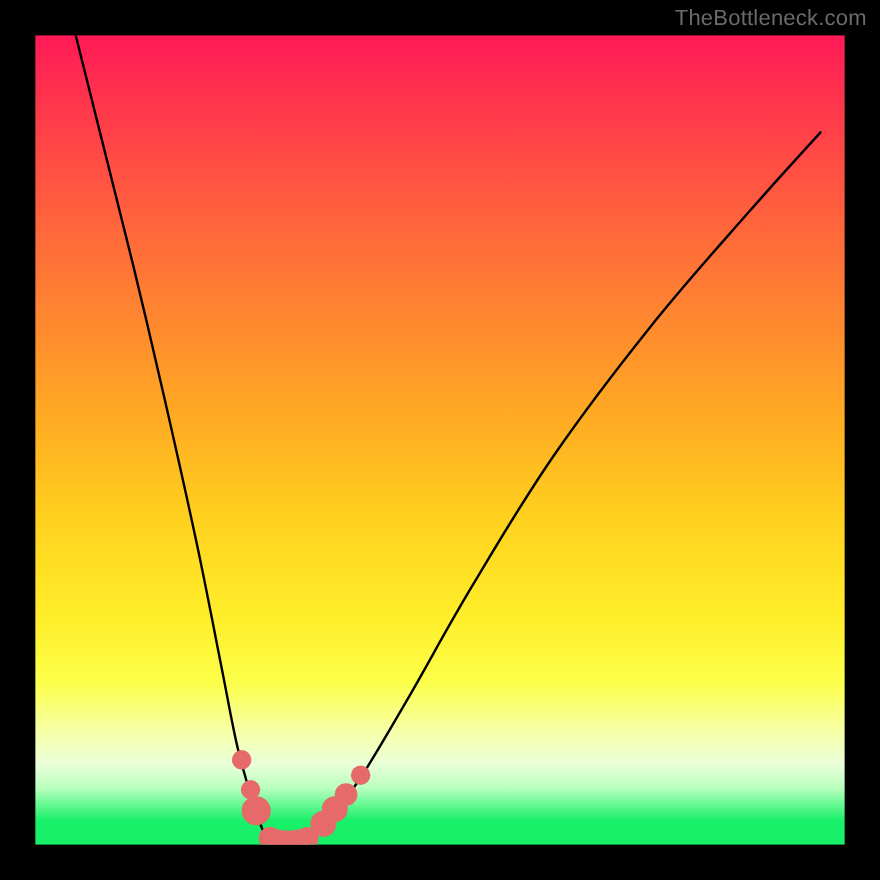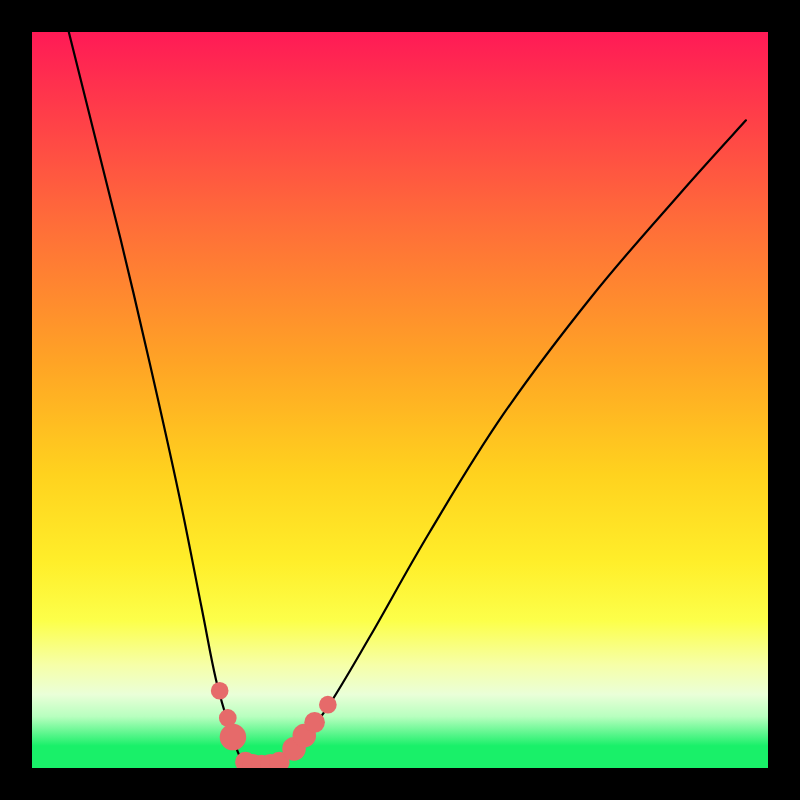--- a/index.html
+++ b/index.html
@@ -59,20 +59,21 @@
     position: absolute;
     inset: 0;
     width: 736px;
     height: 736px;
   }
 </style>
 </head>
 <body>
 
 <div class="frame">
+  <div class="watermark">TheBottleneck.com</div>
   <div class="plot">
     <div class="gradient"></div>
     <svg class="curve" viewBox="0 0 736 736" preserveAspectRatio="none">
       <path id="curve-path" fill="none" stroke-width="2.2" stroke-linecap="round" stroke-linejoin="round" d="M 36.800000000000004,0 C 40.77440000000001,15.897600000000008 49.60640000000001,51.22560000000004 58.88,88.32000000000005 C 68.1536,125.41440000000006 77.7216,162.36160000000007 88.32,206.08000000000004 C 98.91839999999999,249.79840000000002 107.1616,284.832 117.76,331.2 C 128.35840000000002,377.568 137.92640000000003,419.9616 147.20000000000002,463.68 C 156.4736,507.39840000000004 162.656,540.96 169.28,574.08 C 175.904,607.2 178.7008,625.1584 184,647.6800000000001 C 189.2992,670.2016000000001 194.08320000000003,684.6272 198.72000000000003,699.2 C 203.35680000000002,713.7728000000001 205.7856,722.016 209.76,728.64 C 213.7344,735.264 216.1632,734.6752 220.79999999999998,736 C 225.43679999999998,737.3248 230.2208,737.3248 235.52,736 C 240.81920000000002,734.6752 244.94080000000002,732.6144 250.24,728.64 C 255.5392,724.6655999999999 257.0112,723.1936 264.96,713.92 C 272.9088,704.6464 281.15200000000004,696.992 294.40000000000003,677.12 C 307.648,657.248 320.01279999999997,635.3152 338.56,603.52 C 357.10720000000003,571.7248 373.59360000000004,540.224 397.44000000000005,500.48 C 421.28640000000007,460.73600000000005 441.8944,425.1136 471.04,382.72 C 500.1856,340.32640000000004 527.5648,304.704 559.36,264.96 C 591.1552,225.21599999999995 619.8592,193.71519999999995 647.68,161.91999999999996 C 675.5007999999999,130.12479999999996 701.9968,101.56800000000004 713.92,88.32000000000005" stroke="#000000"></path>
       <g id="markers">
           <circle cx="187.68" cy="658.72" r="8.832" fill="#e66a6a"></circle>
           <circle cx="195.776" cy="685.952" r="8.832" fill="#e66a6a"></circle>
           <circle cx="200.92800000000003" cy="705.088" r="13.248000000000001" fill="#e66a6a"></circle>
           <circle cx="213.44" cy="730.112" r="10.303999999999998" fill="#e66a6a"></circle>
           <circle cx="220.79999999999998" cy="732.32" r="10.303999999999998" fill="#e66a6a"></circle>

